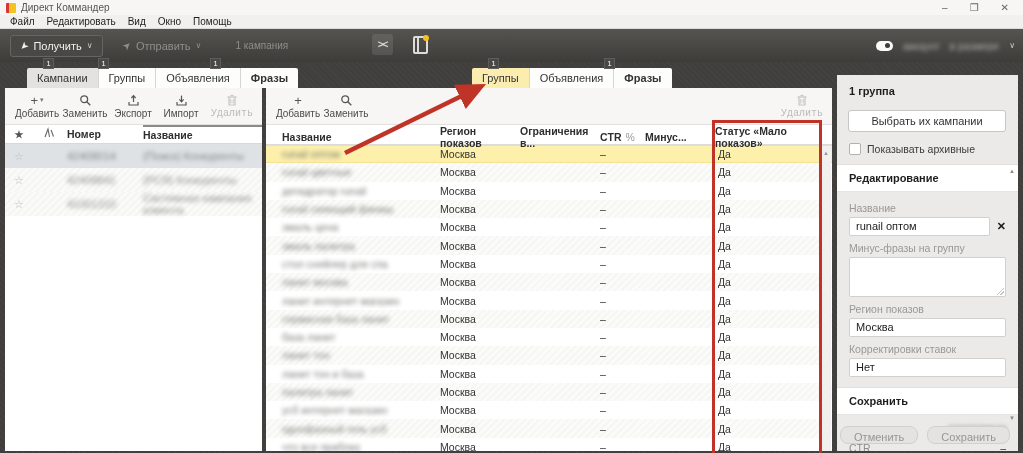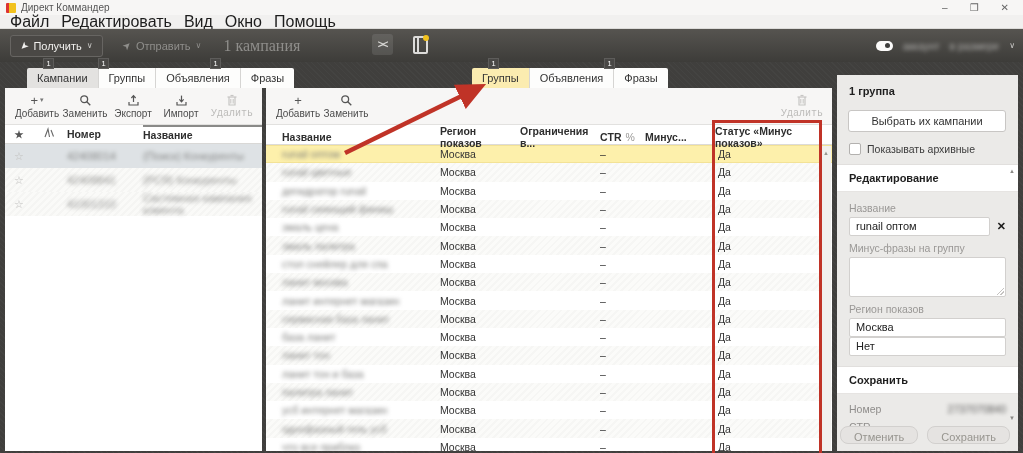--- a/index.html
+++ b/index.html
@@ -6,33 +6,33 @@
   html,body { width:1023px; height:453px; }
   body { font-family:"Liberation Sans", sans-serif; font-size:11px; color:#222; }
   .app { position:relative; width:1023px; height:453px; overflow:hidden; background:#403f3d; }
 
   
   .titlebar { height:15px; background:#f7f6f5; display:flex; align-items:center; padding:0 6px; font-size:10px; color:#555;justify-content:space-between; }
   .app-icon { width:10px; height:10px; margin-right:5px; background:linear-gradient(90deg,#d33 0 3px,#f2c21e 3px); border-radius:1px; }
   .win-controls { margin-left:auto; display:flex; gap:22px; color:#666; font-size:10px; padding-right:8px; }
   .win-controls span { cursor:default; }
   .menubar { height:14px; background:#f1f0ef; border-bottom:1px solid #dcdbd9; display:flex; align-items:center; padding:0 4px; }
-  .menu-item { padding:0 6px; font-size:16px; color:#1d1d1d; }
+  .menu-item { padding:0 6px; font-size:10px; color:#1d1d1d; }
 
   
   .darkbar { height:33px; background:linear-gradient(#565450,#3d3c39); display:flex; align-items:center; position:relative; }
   .db-btn { display:flex; align-items:center; gap:5px; height:22px; margin-left:10px; padding:0 9px;
             background:#4a4845; border:1px solid #676562; border-radius:3px; color:#f1f0ee; font-size:11px; }
   .db-btn .chev { font-size:8px; color:#c9c8c6; }
   .db-btn.disabled { background:transparent; border-color:transparent; color:#8f8e8b; }
   .db-btn.disabled .chev { color:#8f8e8b; }
   .arrow-glyph { display:inline-block; font-size:10px; line-height:10px; }
   .rot-dl { transform:rotate(135deg); }
   .rot-ur { transform:rotate(-45deg); }
-  .db-count { margin-left:12px; color:#8f8e8b; font-size:16px;font-family:Liberation Serif, serif; }
+  .db-count { margin-left:24px; color:#8f8e8b; font-size:10px; }
   .db-center { position:absolute; left:372px; top:5px; display:flex; gap:20px; align-items:center; }
   .icon-btn { width:21px; height:21px; border-radius:3px; background:rgba(255,255,255,.10);
               color:#d6d5d3; font-size:10px; font-weight:bold; display:flex; align-items:center; justify-content:center; letter-spacing:-1px; }
   .notebook { position:relative; width:15px; height:18px; border:2px solid #dddcda; border-radius:2px; background:transparent; }
   .notebook::before { content:""; position:absolute; left:2px; top:0; bottom:0; width:2px; background:#dddcda; }
   .notebook .dot { position:absolute; right:-3px; top:-3px; width:6px; height:6px; border-radius:50%; background:#f2c21e; }
   .db-right { position:absolute; right:8px; top:0; height:33px; display:flex; align-items:center; gap:10px; }
   .toggle-pill { width:17px; height:10px; background:#fbfaf9; border-radius:5px; position:relative; }
   .toggle-pill::after { content:""; position:absolute; right:3px; top:2.5px; width:5px; height:5px; border-radius:50%; background:#3e3d3b; }
   .blur { filter:blur(2px); opacity:.8; }
@@ -44,21 +44,21 @@
   .content::before { content:""; position:absolute; inset:0;
              background:repeating-linear-gradient(45deg, rgba(255,255,255,.025) 0 1px, transparent 1px 4px); }
   .panel { position:absolute; top:5px; bottom:2px; }
   .panel-left { left:5px; width:257px; }
   .panel-mid { left:266px; width:566px; }
 
   .tabs { position:relative; height:21px; display:flex; align-items:flex-end; }
   .tabs-left { padding-left:22px; } .tabs-mid { padding-left:206px; }
   .tab { height:20px; line-height:20px; padding:0 10px; background:#fdfdfc; color:#333; font-size:11px;
          border-right:1px solid #d6d5d3; white-space:nowrap; }
-  .tab:first-of-type { border-radius:2px 0 0 0; } .tab:last-of-type { border-radius:0 2px 0 0; border-right:none; }
+  .tab:first-of-type { border-radius:2px 0 0 0; } .tab:last-of-type { border-radius:0 2px 0 0; border-right:none;font-weight:bold; }
   .tab.active-gray { background:#e3e2e0; }
   .tab.active-yellow { background:#fbecb0; }
   .badge { position:absolute; top:-9px; width:11px; height:11px; background:#494846; border:1px solid #5d5c5a;
            color:#fff; font-size:7.5px; line-height:10px; text-align:center; }
   .panel-body { position:absolute; top:21px; left:0; right:0; bottom:0; background:#fff; overflow:hidden; }
 
   .ptoolbar { height:37px; background:#f7f6f5; border-bottom:1px solid #e2e1df; display:flex; align-items:center; padding:0 8px; position:relative; }
   .tbtn { display:flex; flex-direction:column; align-items:center; justify-content:center; min-width:48px; height:34px; color:#4c4c4c; font-size:10px; gap:1px; }
   .tbtn .ic { height:14px; display:flex; align-items:center; justify-content:center; font-size:13px; color:#555; }
   .tbtn.disabled { color:#bcbbb9; } .tbtn.disabled .ic { color:#c6c5c3; }
@@ -299,21 +299,21 @@
             </span>
             <span>Удалить</span>
           </div>
         </div>
         <div class="mheader">
           <span class="c1">Название</span>
           <span>Регион показов</span>
           <span>Ограничения в...</span>
           <span><span>CTR</span><span class="unit">%</span></span>
           <span>Минус...</span>
-          <span class="stat">Статус «Минус показов»</span>
+          <span class="stat">Статус «Мало показов»</span>
         </div>
         <div>
             <div class="mrow sel">
               <span class="c1 name">runail оптом</span>
               <span>Москва</span>
               <span></span>
               <span>–</span>
               <span></span>
               <span class="stat">Да</span>
             </div>
@@ -466,20 +466,21 @@
           <div class="f-input">runail оптом</div>
           <span class="clear-x">✕</span>
         </div>
         <div class="f-label">Минус-фразы на группу</div>
         <div class="f-input f-area">
           <span></span>
           <span class="resize-c"></span>
         </div>
         <div class="f-label">Регион показов</div>
         <div class="f-input">Москва</div>
+        <div class="f-label">Корректировки ставок</div>
         <div class="f-input">Нет</div>
       </div>
       <div class="rp-section" style="margin-top:8px;">Сохранить</div>
       <div style="padding-top:6px;">
         <div class="info-row">
           <span class="lab">Номер</span>
           <span class="val blur">2737070840</span>
         </div>
         <div class="info-row">
           <span class="lab">CTR</span>

